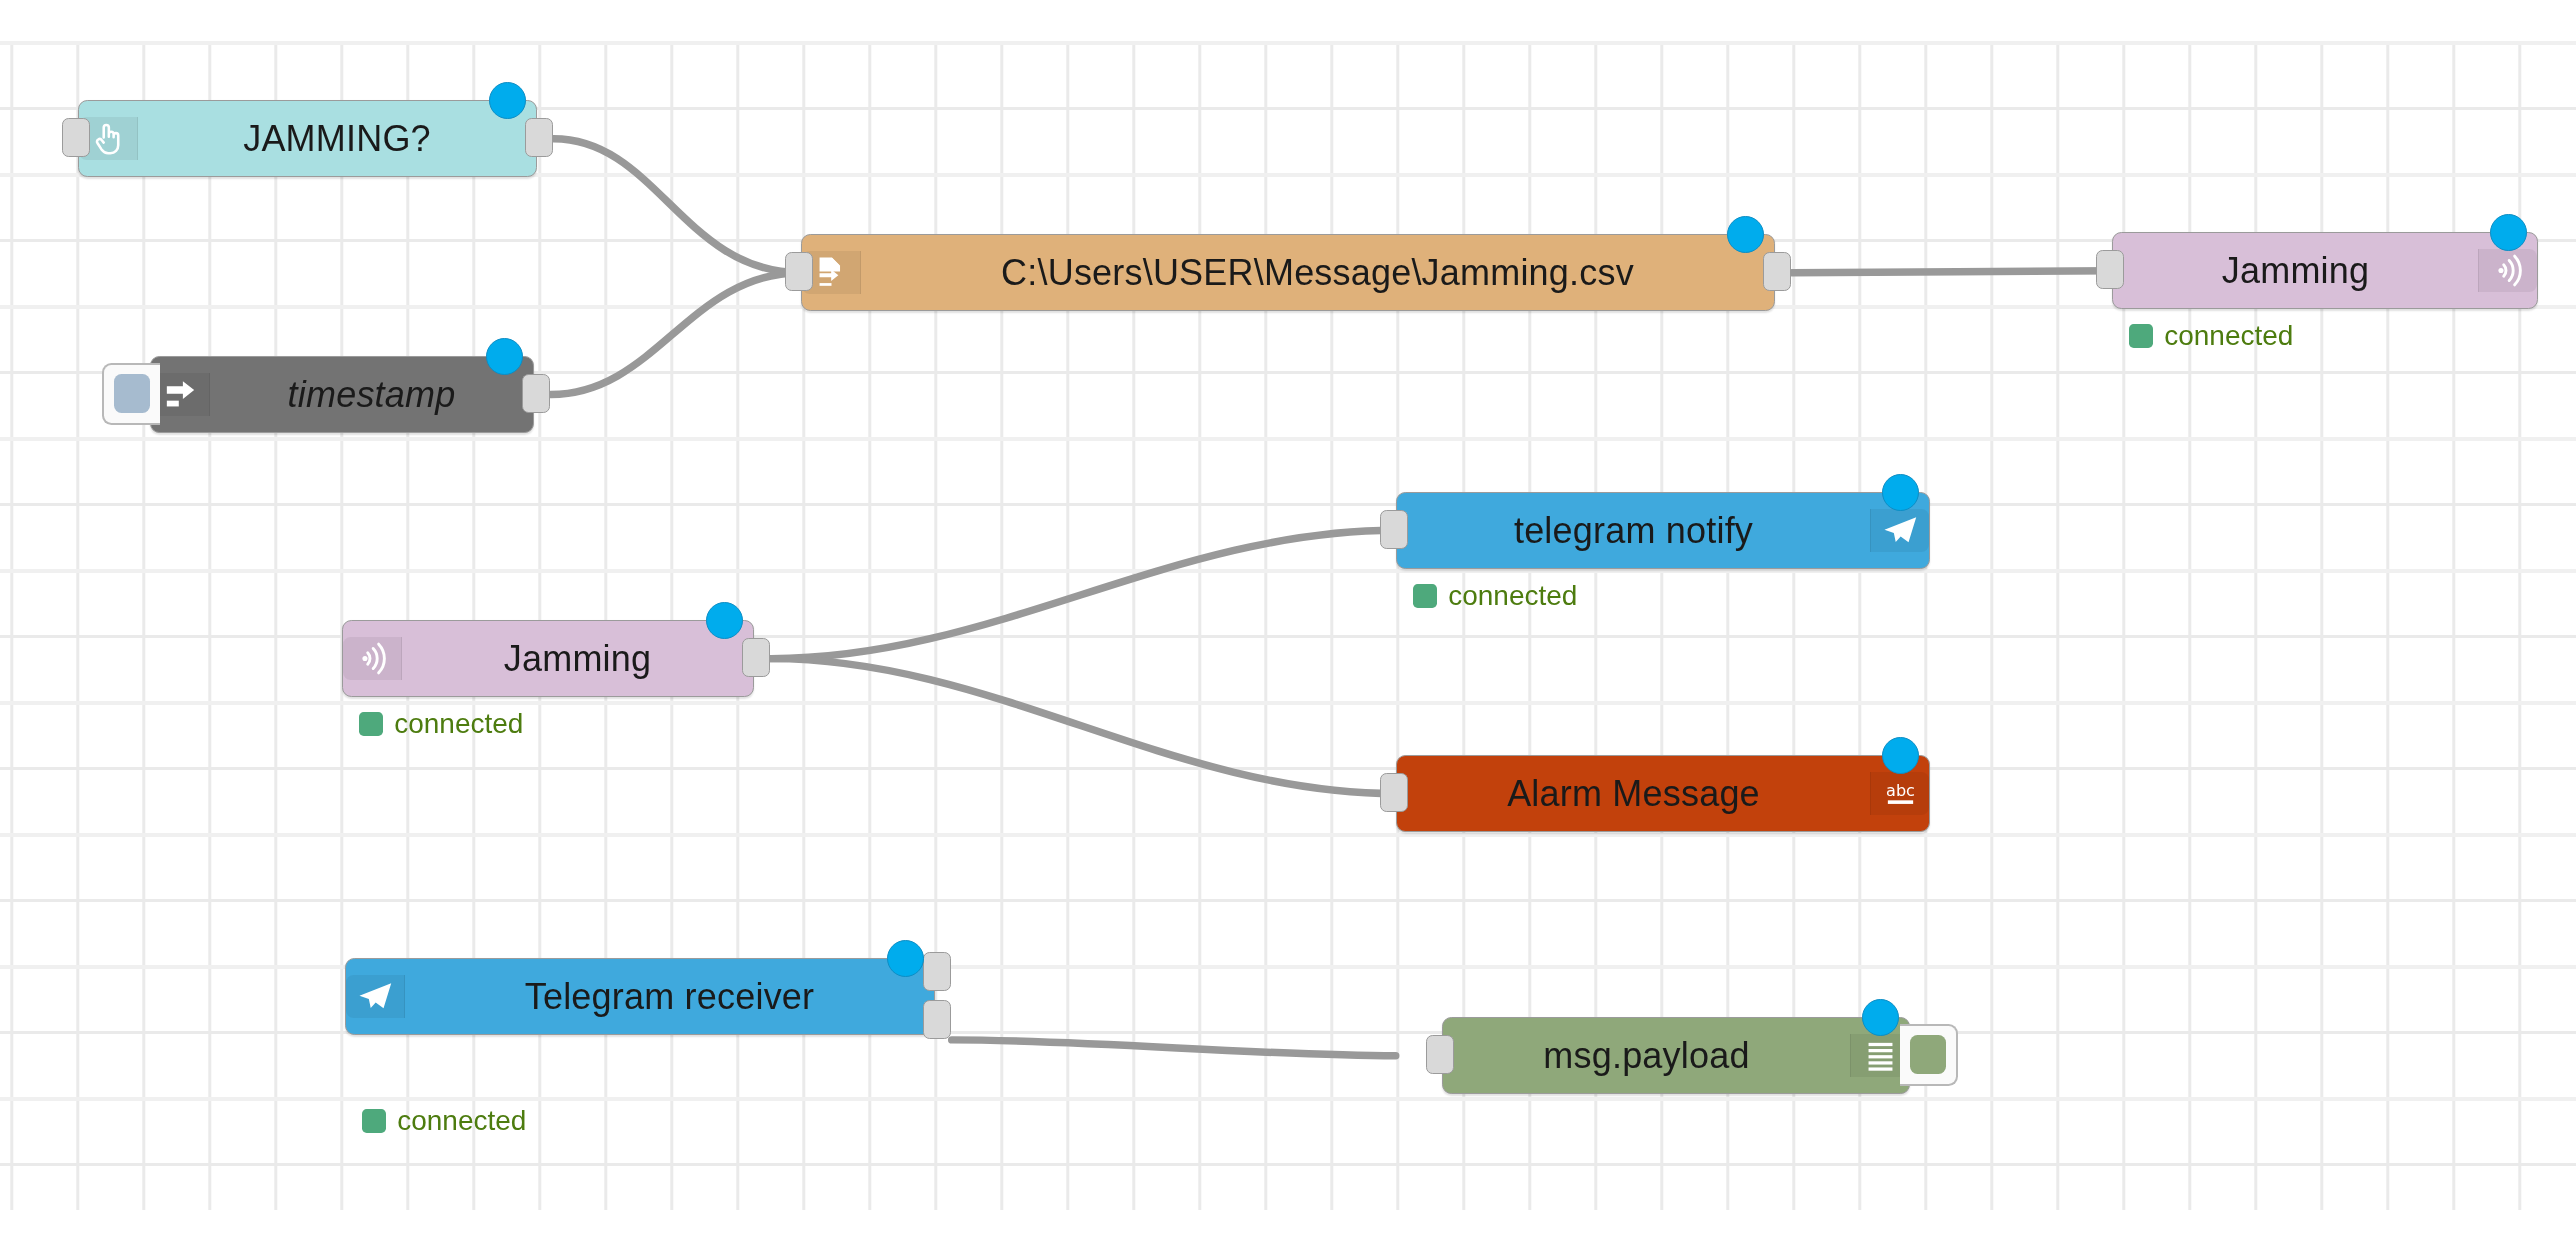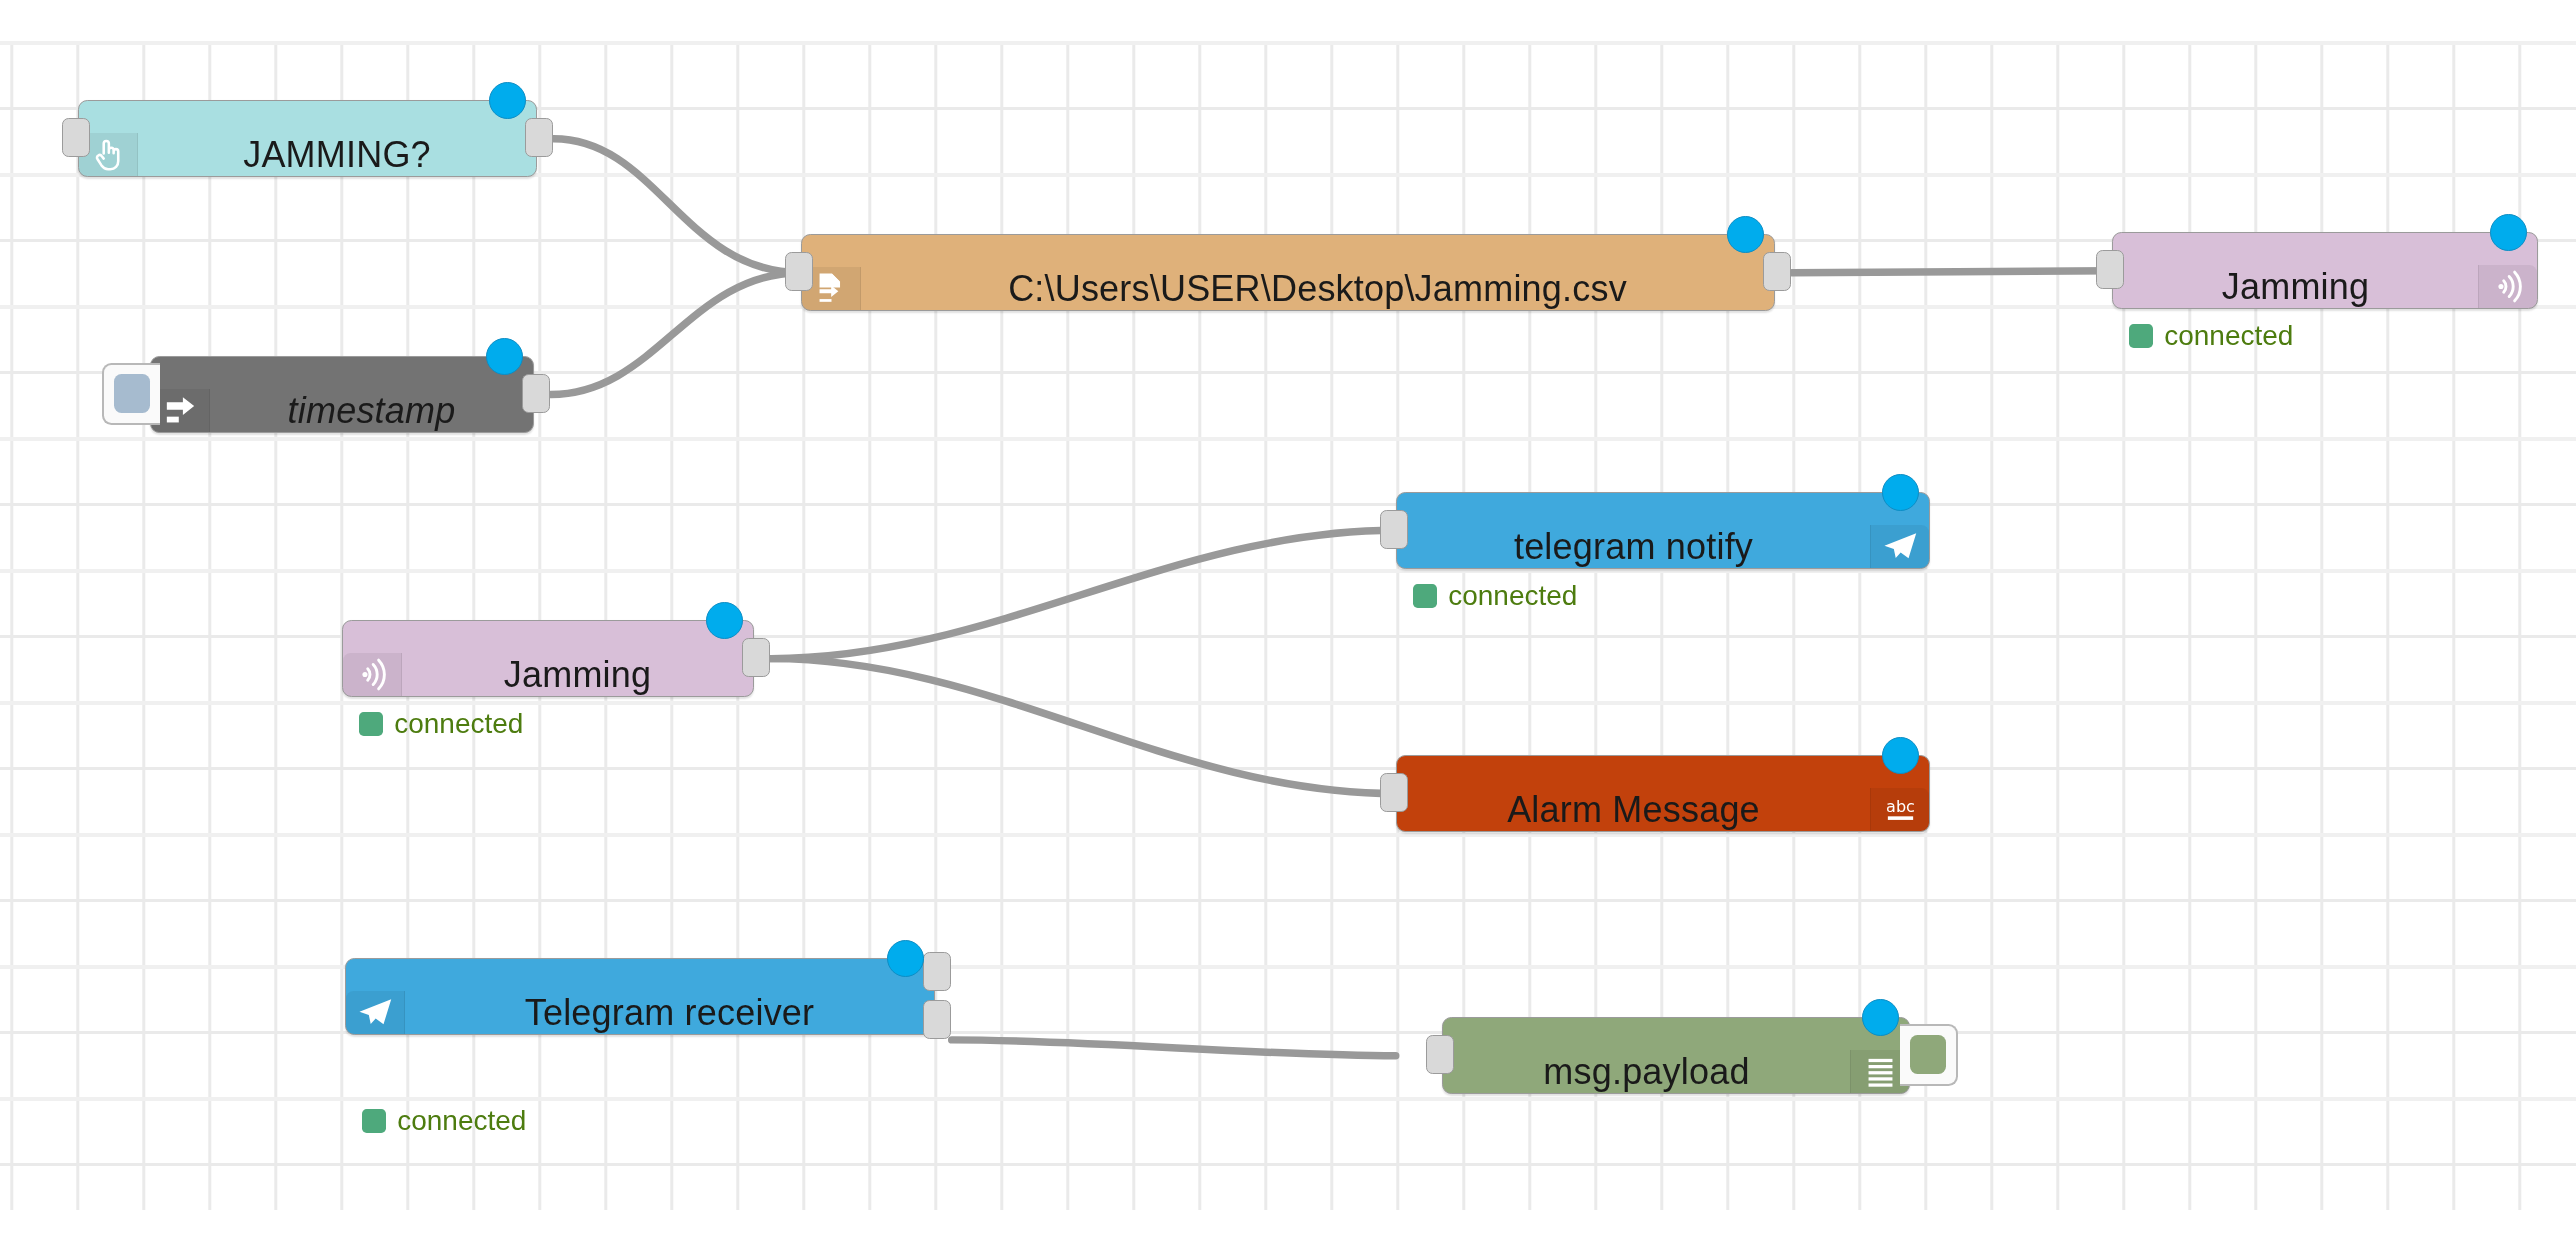--- a/index.html
+++ b/index.html
@@ -48,21 +48,21 @@
     height: 1247px;
     pointer-events: none;
   }
   
   .node {
     position: absolute;
     box-sizing: border-box;
     border: 1.9px solid #9b9b9b;
     border-radius: 9.4px;
     display: flex;
-    align-items: flex-end;
+    align-items: center;
     box-shadow: 0 1.9px 1.9px rgba(0,0,0,0.12);
     overflow: visible;
   }
   .node .label {
     flex: 1;
     display: flex;
     align-items: center;
     justify-content: center;
     font-size: 36px;
     color: #1a1a1a;
@@ -190,21 +190,21 @@
       </div>
       <div class="node" style="left: 801px; top: 234px; width: 974px; height: 77px; background: rgb(223, 177, 122);">
         <div class="icon-box left">
           <svg class="glyph" width="41" height="43" viewBox="0 0 24 24" fill="none">
             <path d="M5 3.2h7.2L17 8v3.4H5z" fill="#ffffff"></path>
             <path d="M12.2 3.2V8H17" fill="#ffffff"></path>
             <path d="M5 12.4h6.8v-2.2l4.2 3.4-4.2 3.4v-2.2H5z" fill="#ffffff"></path>
             <path d="M5 19h7" stroke="#ffffff" stroke-width="1.6"></path>
           </svg>
         </div>
-        <div class="label">C:\Users\USER\Desktop\Jamming.csv</div>
+        <div class="label">C:\Users\USER\Message\Jamming.csv</div>
         <div class="port in" style="top: 17px;"></div>
         <div class="port out" style="top: 17px;"></div>
         <div class="blue-dot"></div>
       </div>
       <div class="node" style="left: 2112px; top: 232px; width: 426px; height: 77px; background: rgb(216, 191, 216);">
         <div class="label">Jamming</div>
         <div class="icon-box right">
           <svg class="glyph" width="41" height="43" viewBox="0 0 24 24" fill="none">
             <path d="M9.2 8.6a5 5 0 0 1 0 6.8M12.4 6.1a8.6 8.6 0 0 1 0 11.8M15.6 3.6a12.2 12.2 0 0 1 0 16.8" stroke="#ffffff" stroke-width="1.7" stroke-linecap="round"></path>
             <circle cx="7.6" cy="12" r="1.5" fill="#ffffff"></circle>

